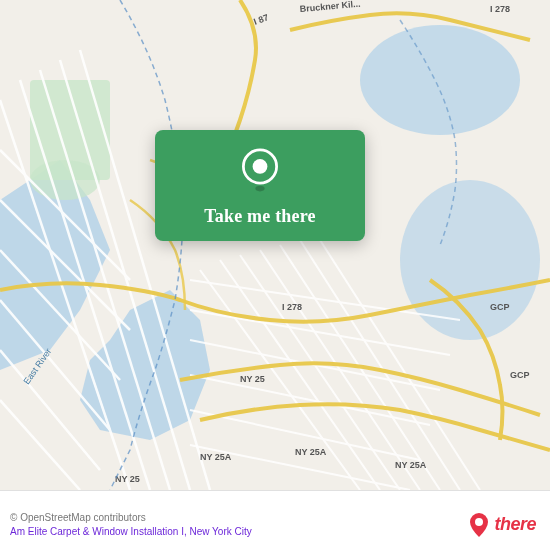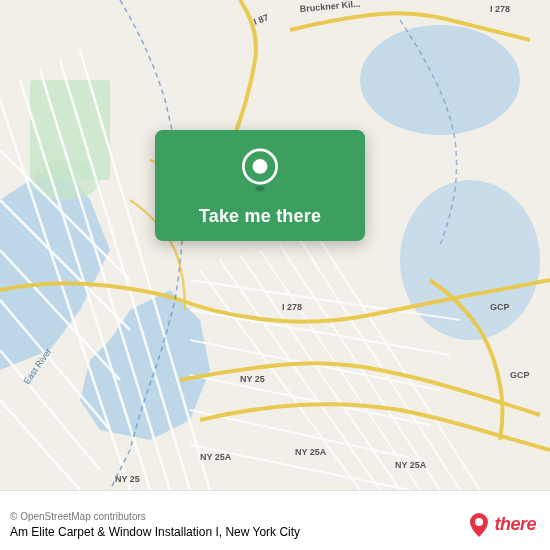--- a/index.html
+++ b/index.html
@@ -45,20 +45,21 @@
       width: 48px;
       height: 48px;
       margin-bottom: 10px;
     }
 
     #take-me-there-label {
       color: #fff;
       font-size: 18px;
       font-weight: 600;
       letter-spacing: 0.2px;
+      font-family: Liberation Serif, serif;
     }
 
     
     #bottom-bar {
       width: 550px;
       height: 68px;
       background: #fff;
       display: flex;
       align-items: center;
       justify-content: space-between;
@@ -72,22 +73,22 @@
       justify-content: center;
     }
 
     #osm-credit {
       font-size: 10px;
       color: #777;
       margin-bottom: 3px;
     }
 
     #place-name {
-      font-size: 12px;
-      color: #000000;
+      font-size: 10px;
+      color: #6d28d9;
       font-weight: 500;
     }
 
     #moovit-logo {
       display: flex;
       align-items: center;
       gap: 4px;
     }
 
     #moovit-pin {

